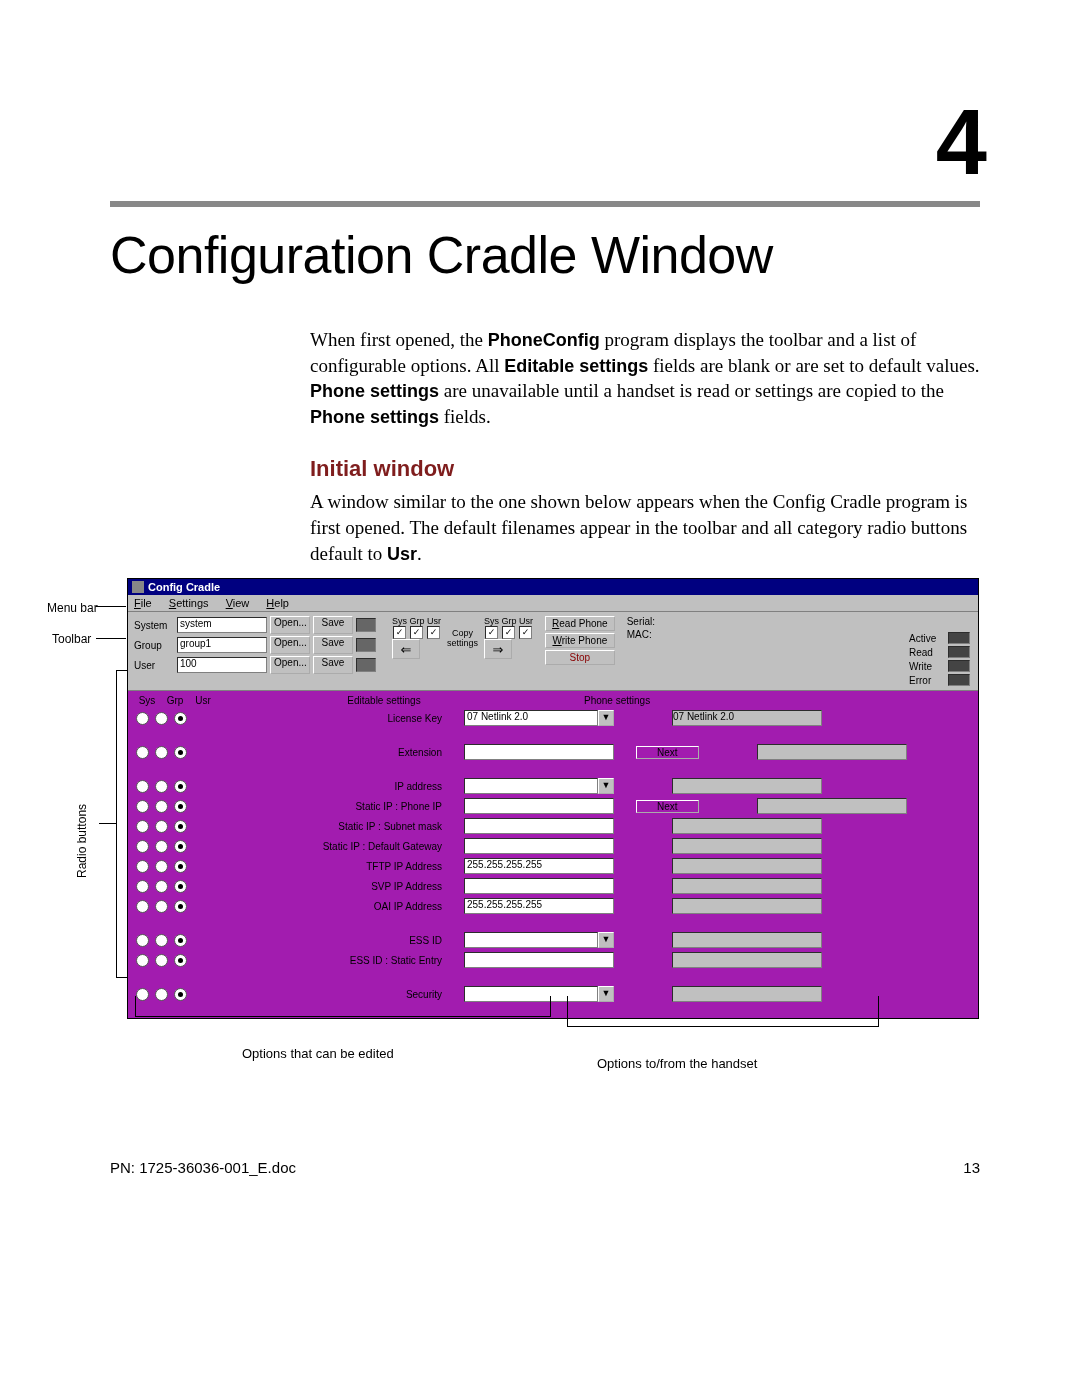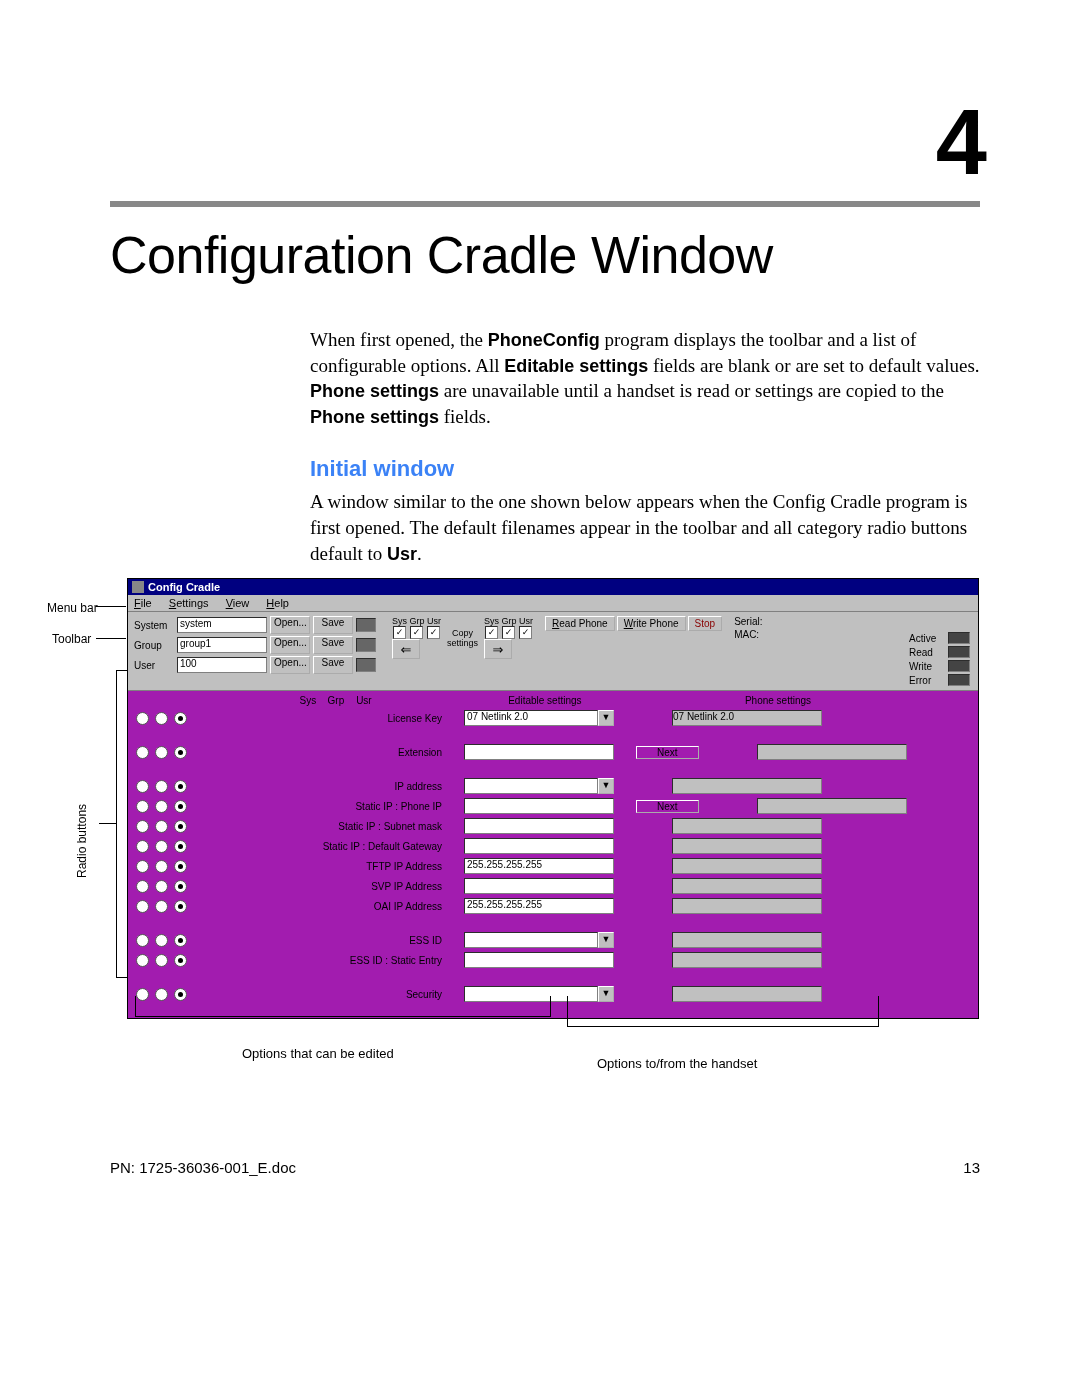--- a/index.html
+++ b/index.html
@@ -35,21 +35,21 @@
   }
   .body-text {
     margin-left: 200px;
     font-size: 19px;
     line-height: 1.35;
   }
   .body-text p { margin: 6px 0 12px 0; }
   .subhead {
     font-family: Arial, Helvetica, sans-serif;
     font-size: 22px;
-    color: #3b82f6;
+    color: #7f1d1d;
     font-weight: 700;
     margin: 24px 0 6px 0;
   }
   .bold-inline { font-family: Arial, Helvetica, sans-serif; font-weight: 700; font-size: 18px; }
   
   .figure {
     margin: 8px 0 0 -8px;
     position: relative;
     width: 880px;
     font-family: Tahoma, Arial, sans-serif;
@@ -132,31 +132,31 @@
   }
   .tool-left { display: grid; grid-template-columns: 40px 90px 40px 40px 24px; gap: 2px 3px; align-items: center;}
   .tool-left .lbl { text-align:left; font-size:10px;}
   .tb-inp { height:14px; background:#fff; border:1px inset #808080; font-size:10px; padding:0 2px;}
   .tb-btn { height:16px; background:#c0c0c0; border:1px outset #fff; font-size:10px; padding:0 3px; text-align:center;}
   .tb-sq { width:18px; height:12px; background:#666; border:1px inset #808080;}
   .tool-mid { text-align:center; font-size:9px; }
   .tool-mid .hdr { display:flex; gap:4px; justify-content:center;}
   .chk { width:11px; height:11px; background:#fff; border:1px inset #808080; display:inline-flex; align-items:center; justify-content:center; font-size:9px; line-height:1;}
   .arrow-btn { width:26px; height:18px; border:1px outset #fff; background:#c0c0c0; display:flex; align-items:center; justify-content:center; font-size:13px;}
-  .tool-btns { display:flex; flex-direction:row; gap:2px;}
+  .tool-btns { display:flex; flex-direction:column; gap:2px;}
   .tool-btns .b { border:1px outset #fff; padding:1px 6px; font-size:10px; text-align:center;}
   .tool-btns .stop { color:#800;}
   .tool-info { font-size:10px; display:grid; grid-template-columns:30px auto; gap:2px 3px;}
   .tool-status { font-size:10px; display:grid; grid-template-columns:28px 24px; gap:2px 11px; align-items:center; margin-left:auto;margin-top:16px;}
   .led { width:20px; height:10px; background:#444; border:1px inset #808080;}
   
   .settings {
     padding: 4px 6px 14px 6px;
   }
-  .sec-head { display:flex; font-size:10px; margin-bottom:2px;justify-content:center;}
+  .sec-head { display:flex; font-size:10px; margin-bottom:2px;}
   .sec-head .radcols { width:88px; display:flex; gap:6px; padding-left:2px;}
   .sec-head .radcols span { width:22px; text-align:center;}
   .sec-head .ed { width:320px; text-align:center;}
   .sec-head .ph { margin-left:40px;}
   .row {
     display: flex;
     align-items: center;
     height: 20px;
     gap: 18px;
   }

